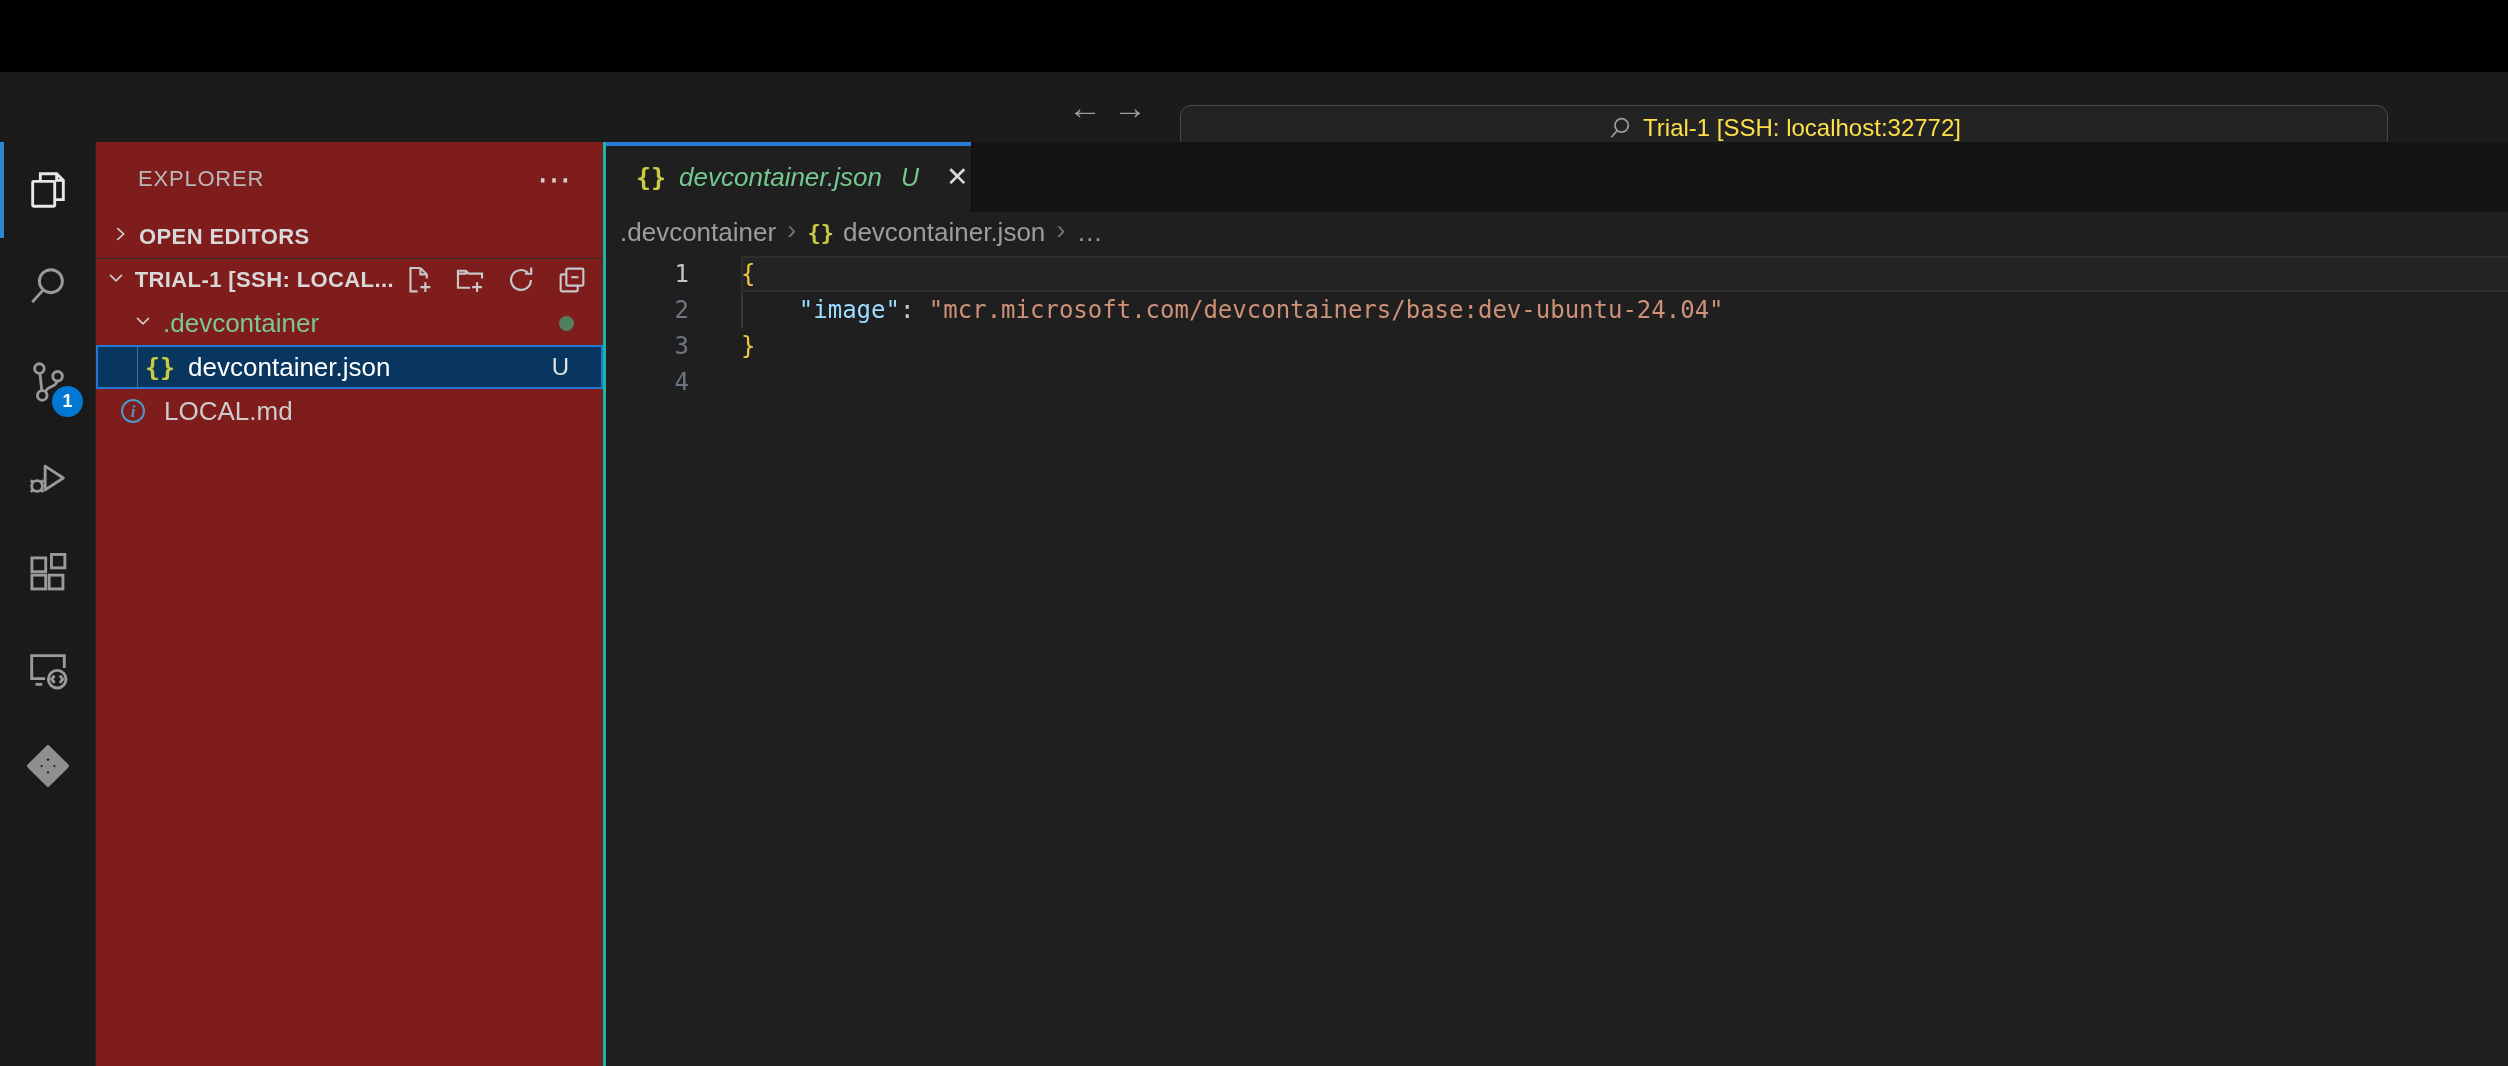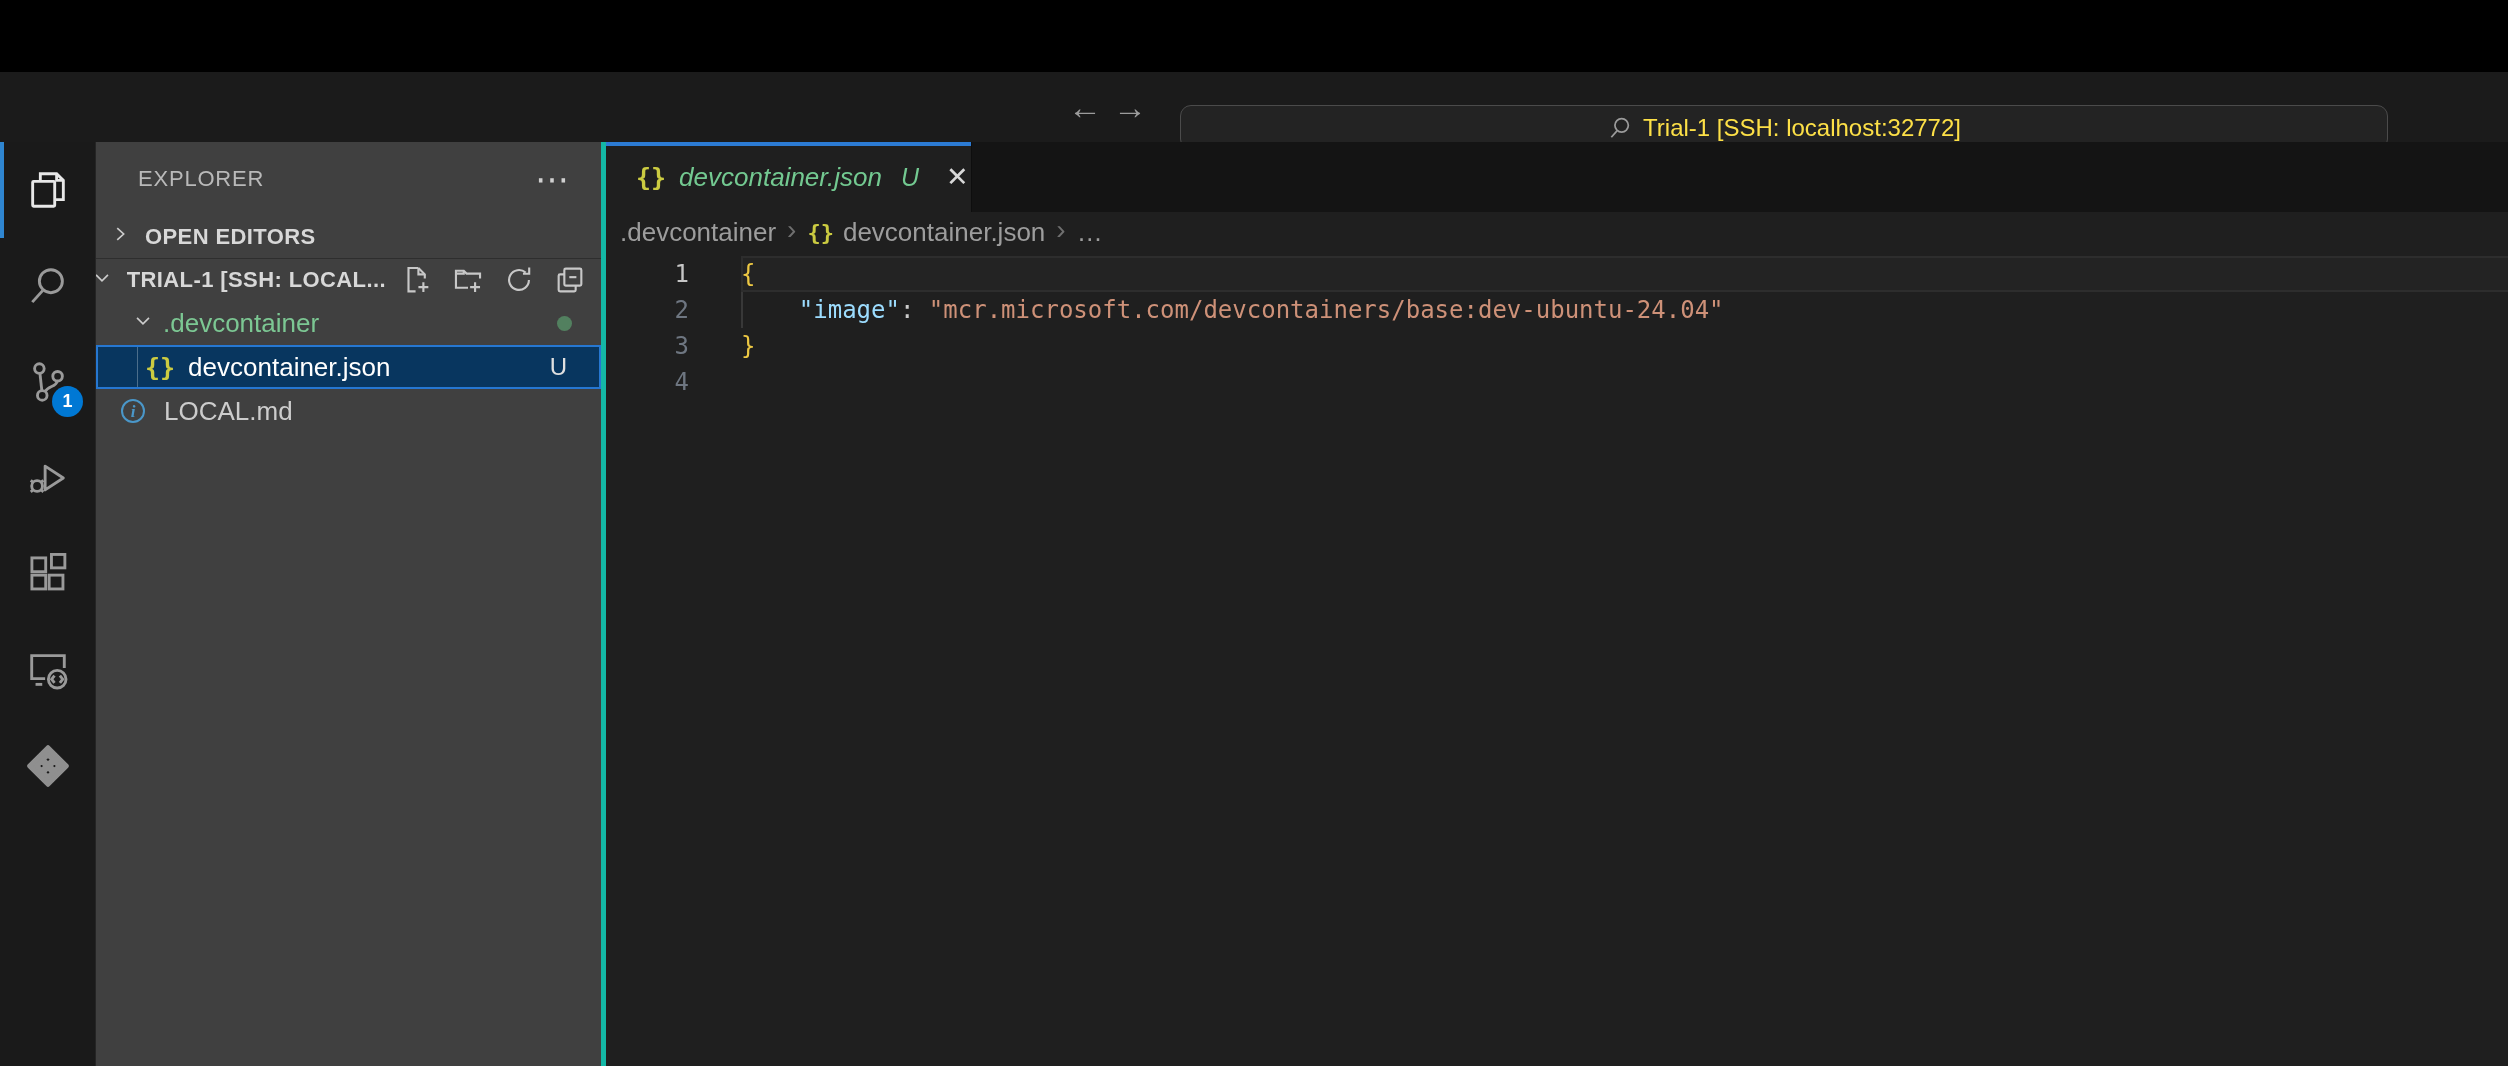--- a/index.html
+++ b/index.html
@@ -36,25 +36,25 @@
   .ab-item svg { stroke:#9a9a9a; fill:none; stroke-width:1.5; }
   .ab-item.active svg { stroke:#e8e8e8; }
   .ab-badge {
     position:absolute; right:13px; bottom:13px; min-width:31px; height:31px; border-radius:16px;
     background:#0078d4; color:#ffffff; font-size:18px; font-weight:700;
     display:flex; align-items:center; justify-content:center;
   }
   .diamond-svg { stroke:none !important; }
 
   
-  .sidebar { width:510px; background:#404040; border-right:5px solid #14b8a6; flex:0 0 auto; font-size:26px; }
+  .sidebar { width:510px; background:#7f1d1d; border-right:3px solid #14b8a6; flex:0 0 auto; font-size:26px; }
   .sb-header { height:73px; display:flex; align-items:center; padding:0 30px 0 42px; }
   .sb-title { font-size:22px; color:#b9b9b9; letter-spacing:0.8px; }
   .sb-actions { margin-left:auto; color:#d0d0d0; font-size:34px; line-height:20px; letter-spacing:2px; cursor:pointer; }
-  .sb-section { height:43px; display:flex; align-items:center; padding:0 10px 0 13px; gap:14px; }
+  .sb-section { height:43px; display:flex; align-items:center; padding:0 10px 0 13px; gap:8px; }
   .sb-section-label { font-size:22px; font-weight:700; color:#d8d8d8; letter-spacing:0.4px; white-space:nowrap; }
   .sb-divider { height:1px; background:#2e2e2e; }
   .sb-section.workspace { height:42px;justify-content:flex-end; }
   .sb-section .hdr-icons { margin-left:auto; display:flex; gap:17px; padding-right:4px; }
   .hdr-icons svg { stroke:#c8c8c8; fill:none; stroke-width:1.5; cursor:pointer; }
   .chev svg { stroke:#cccccc; fill:none; stroke-width:1.8; }
 
   .tree-row { position:relative; height:44px; display:flex; align-items:center; color:#cccccc; cursor:pointer; }
   .row-folder { padding-left:36px; gap:9px; }
   .row-folder .label { color:#7cc793; }

